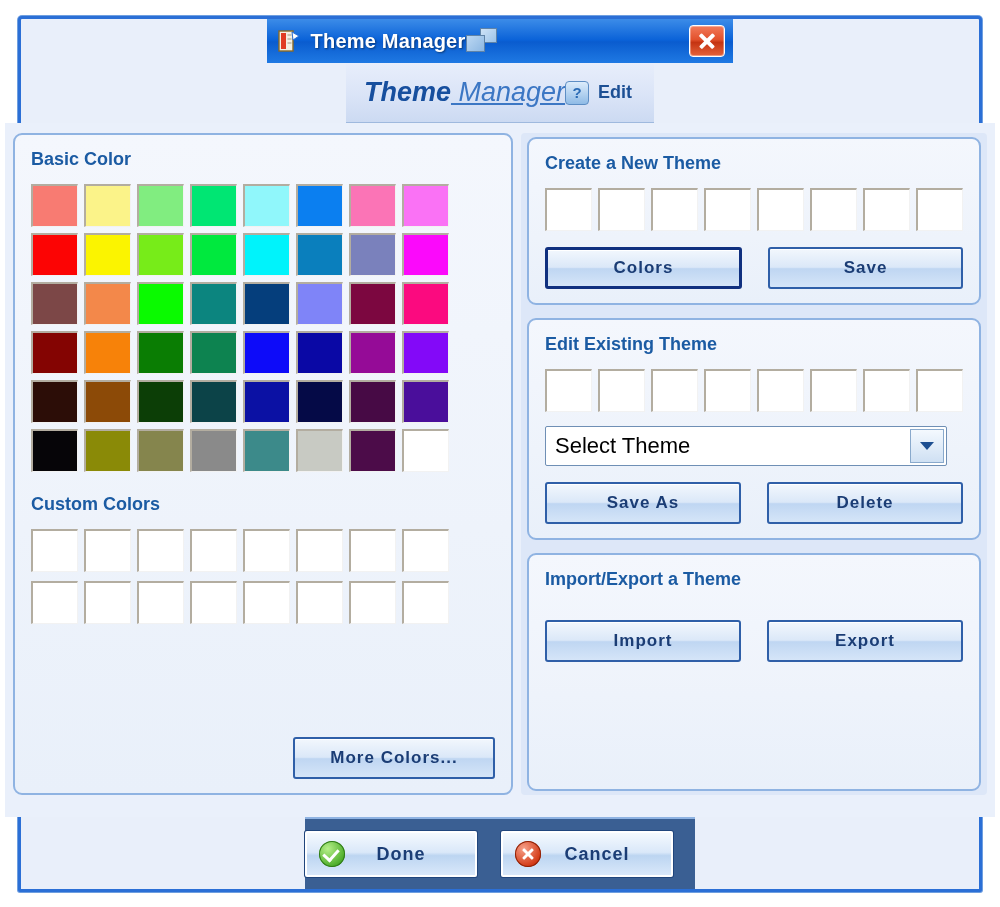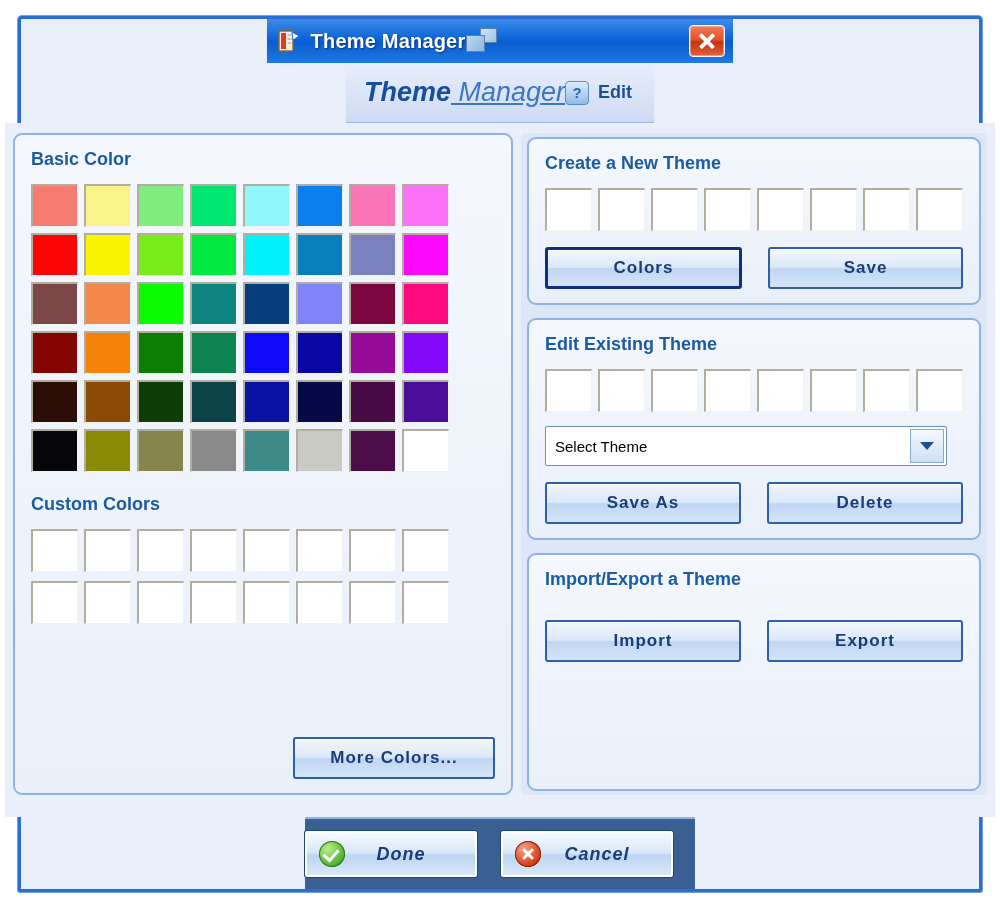--- a/index.html
+++ b/index.html
@@ -186,21 +186,21 @@
     height: 40px;
     background: #ffffff;
     border: 1px solid #6f8fb5;
     border-radius: 2px;
     display: flex;
     align-items: center;
     padding-left: 9px;
     margin: 14px 16px 16px 0;
     position: relative;
     color: #000;
-    font-size: 15px;
+    font-size: 22px;
     cursor: pointer;
   }
   .select-arrow {
     position: absolute;
     right: 2px; top: 2px; bottom: 2px;
     width: 34px;
     background: linear-gradient(180deg,#f4f9fe,#cfe0f3);
     border: 1px solid #89a9cc;
     display: flex; align-items: center; justify-content: center;
   }
@@ -237,21 +237,20 @@
     box-shadow: 0 0 0 1px #20457c;
   }
   .btn-footer .lbl {
     flex: 1 1 auto;
     text-align: center;
     font-size: 18px;
     font-weight: bold;
     color: #1b3d75;
     letter-spacing: 1px;
     padding-right: 18px;
-    font-style: italic;
   }
   .circ-icon { width: 26px; height: 26px; border-radius: 50%; position: relative; flex: 0 0 auto; }
   .circ-green { background: radial-gradient(circle at 34% 30%, #b7f08a, #4fae2c 70%, #2d7a16); box-shadow: inset 0 0 0 1px #2f7a18; }
   .circ-red   { background: radial-gradient(circle at 34% 30%, #f7a18a, #d33a16 70%, #9b2408); box-shadow: inset 0 0 0 1px #8d2106; }
   .circ-green::after {
     content: "";
     position: absolute;
     left: 7px; top: 5px;
     width: 7px; height: 12px;
     border: solid #ffffff;

